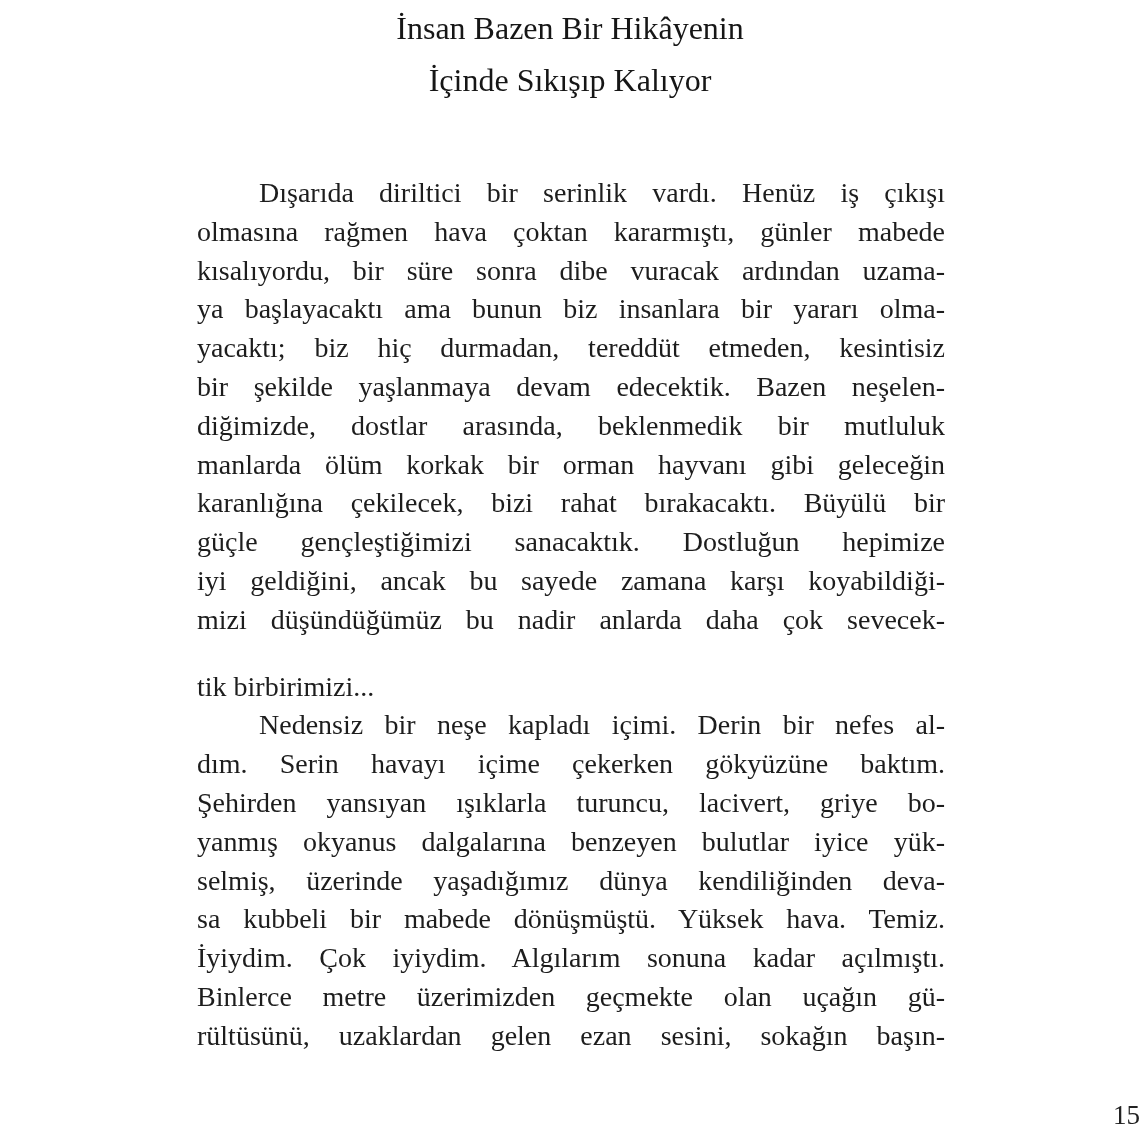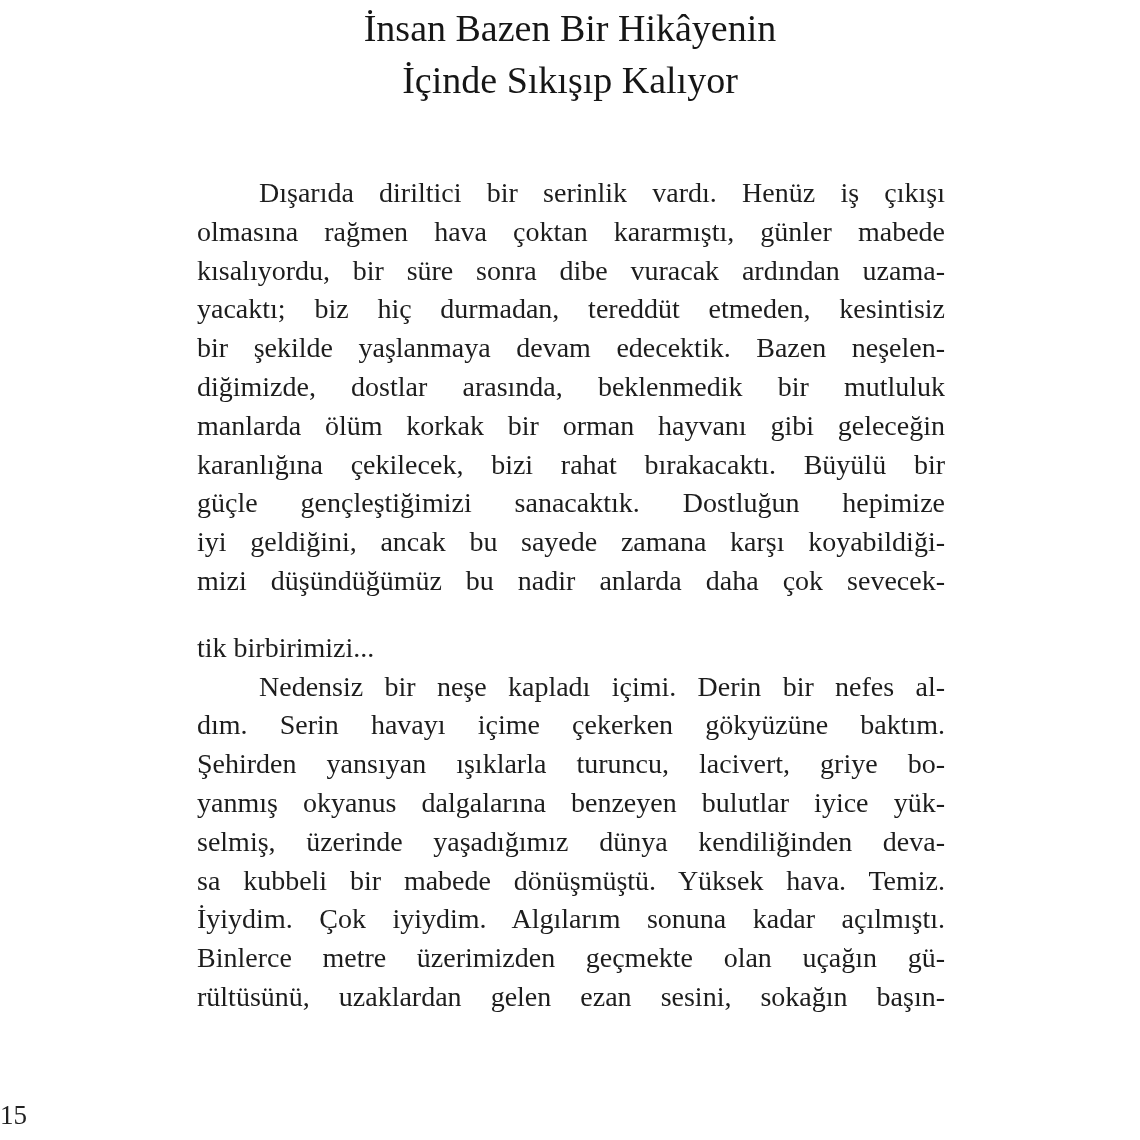--- a/index.html
+++ b/index.html
@@ -15,21 +15,21 @@
     color: #1d1d1d;
     font-family: "Liberation Serif", serif;
     overflow: hidden;
   }
   .chapter-title {
     position: absolute;
     top: 2px;
     left: 0;
     width: 100%;
     text-align: center;
-    font-size: 38px;
+    font-size: 32px;
     line-height: 52px;
     font-weight: 400;
     color: #161616;
   }
   .body-text {
     position: absolute;
     top: 174px;
     left: 197px;
     width: 748px;
     font-size: 28px;
@@ -47,38 +47,39 @@
   }
   .line.flush-left {
     text-align-last: left;
     margin-top: 28px;
   }
   .page-number {
     position: absolute;
     top: 1100px;
     left: 0;
     width: 100%;
-    text-align: left;
+    text-align: right;
     font-size: 27px;
     color: #222222;
   }
 </style>
 </head>
 <body>
 
 <div class="page">
   <div class="chapter-title">
       <div>İnsan Bazen Bir Hikâyenin</div>
       <div>İçinde Sıkışıp Kalıyor</div>
     </div>
   <div class="body-text">
       <div class="paragraph">
         <div class="line indent">Dışarıda diriltici bir serinlik vardı. Henüz iş çıkışı</div>
         <div class="line">olmasına rağmen hava çoktan kararmıştı, günler mabede</div>
         <div class="line">kısalıyordu, bir süre sonra dibe vuracak ardından uzama-</div>
+        <div class="line">ya başlayacaktı ama bunun biz insanlara bir yararı olma-</div>
         <div class="line">yacaktı; biz hiç durmadan, tereddüt etmeden, kesintisiz</div>
         <div class="line">bir şekilde yaşlanmaya devam edecektik. Bazen neşelen-</div>
         <div class="line">diğimizde, dostlar arasında, beklenmedik bir mutluluk</div>
         <div class="line">manlarda ölüm korkak bir orman hayvanı gibi geleceğin</div>
         <div class="line">karanlığına çekilecek, bizi rahat bırakacaktı. Büyülü bir</div>
         <div class="line">güçle gençleştiğimizi sanacaktık. Dostluğun hepimize</div>
         <div class="line">iyi geldiğini, ancak bu sayede zamana karşı koyabildiği-</div>
         <div class="line">mizi düşündüğümüz bu nadir anlarda daha çok sevecek-</div>
         <div class="line flush-left">tik birbirimizi...</div>
       </div>

